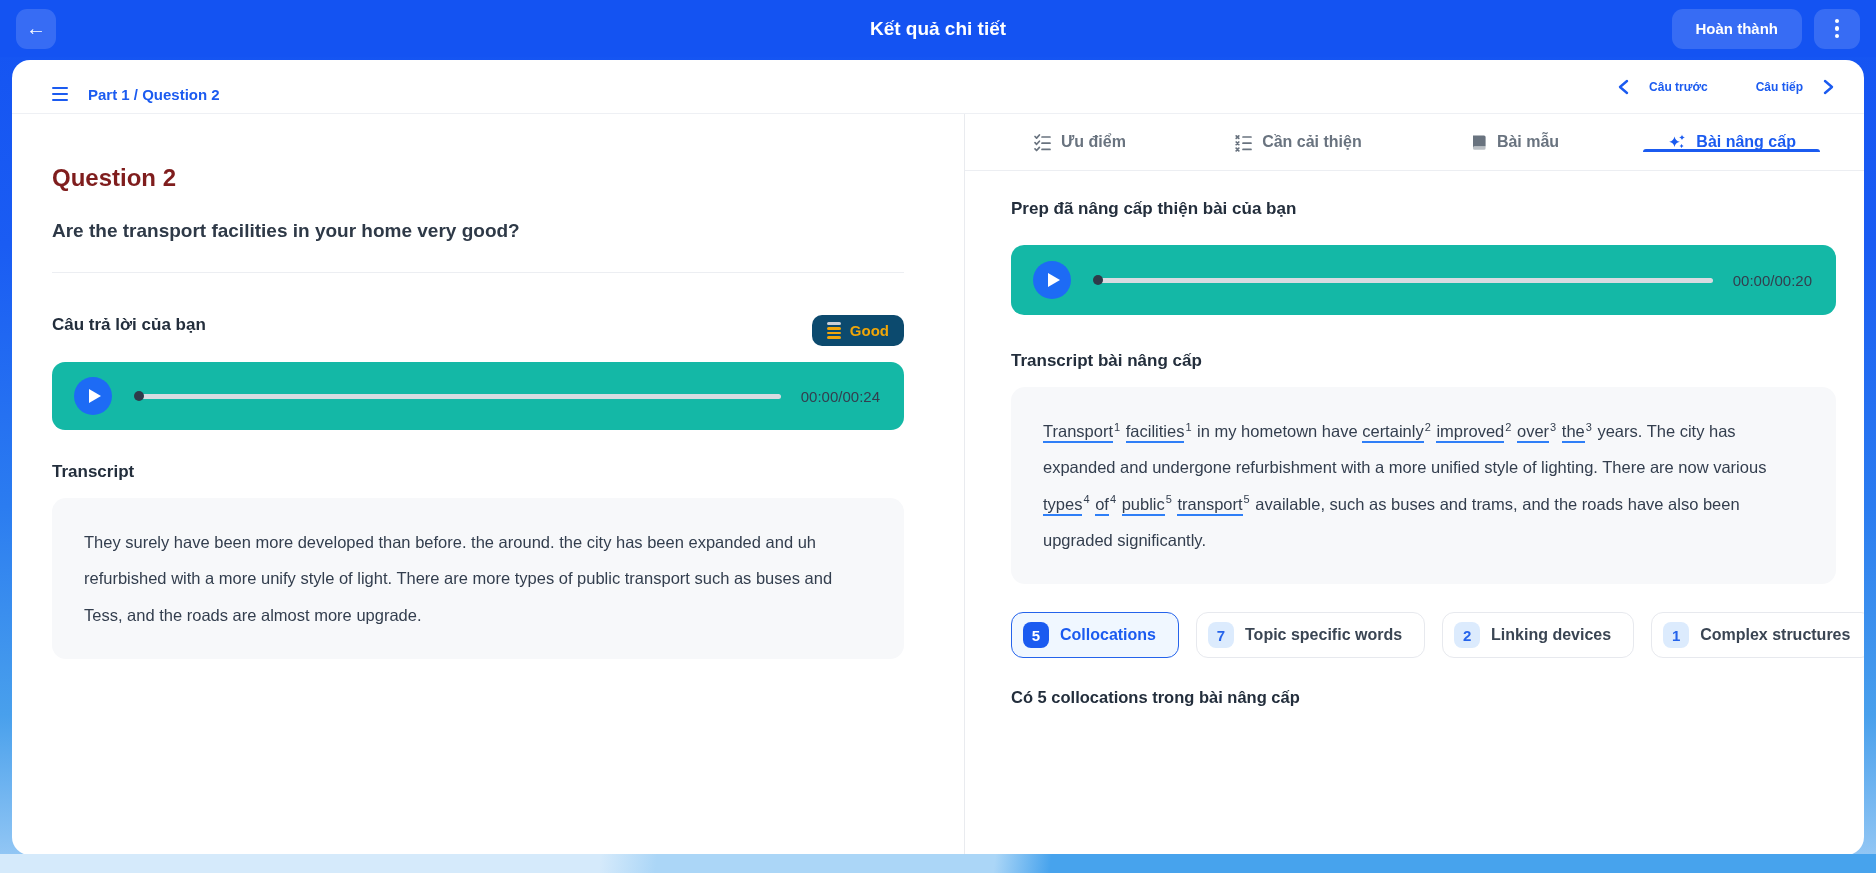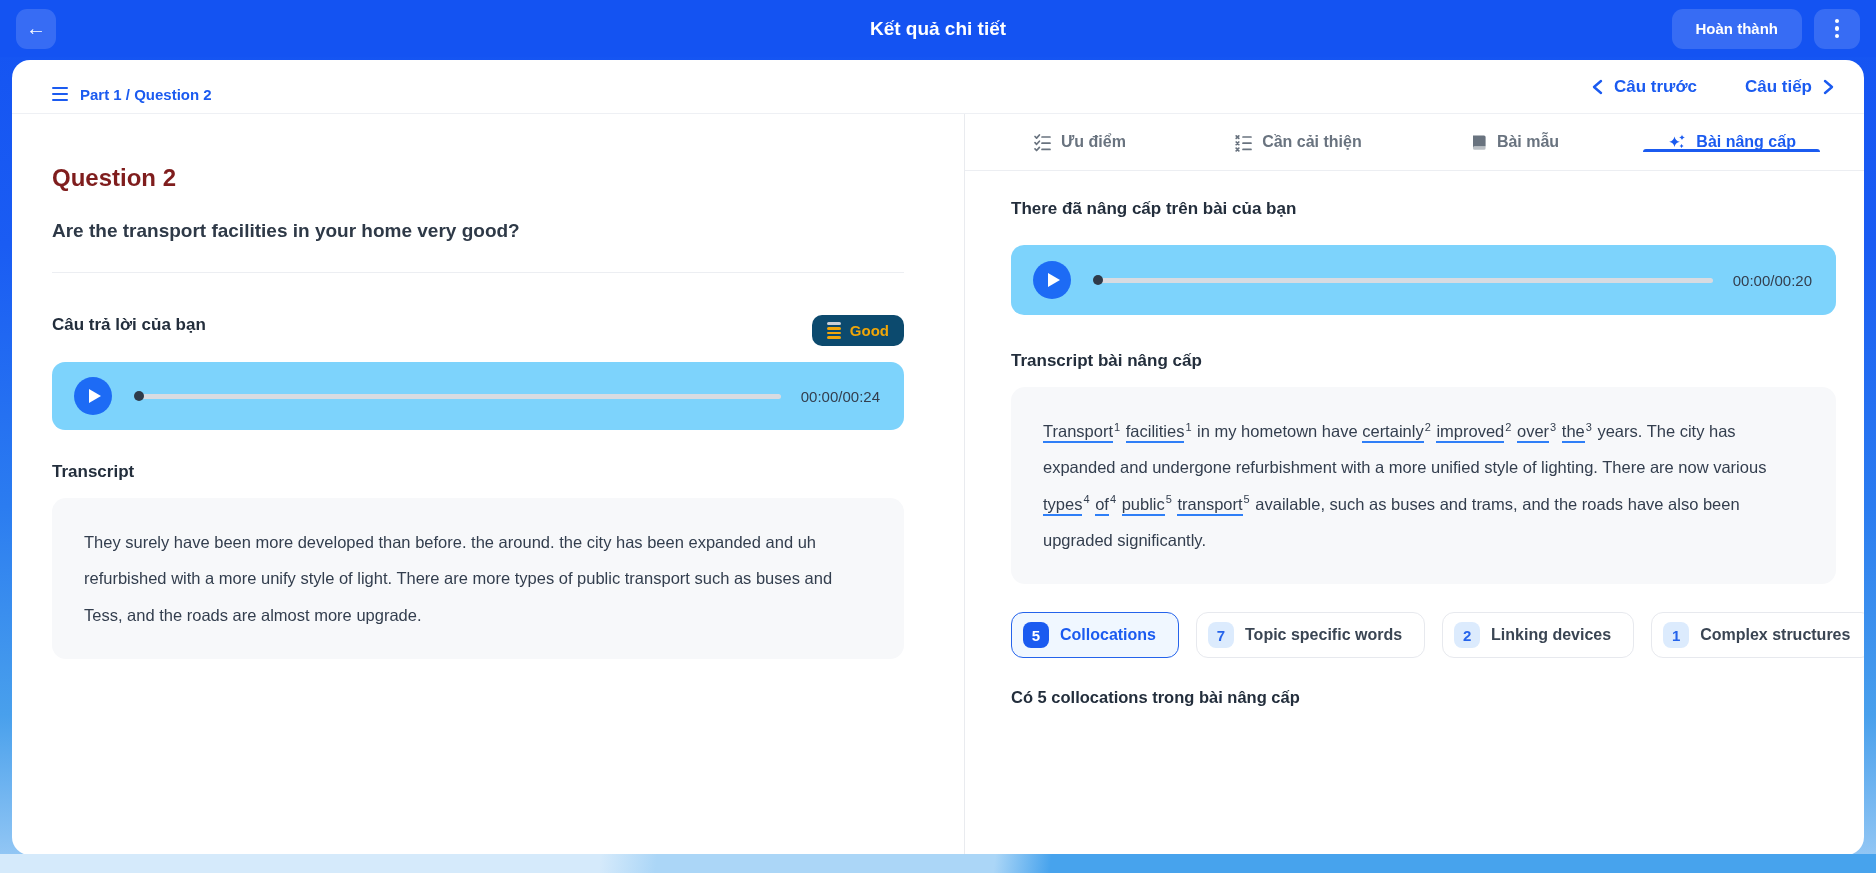--- a/index.html
+++ b/index.html
@@ -23,47 +23,47 @@
   .kebab-btn { width:46px; height:40px; }
   .kebab { display:flex; flex-direction:column; gap:3px; }
   .kebab i { width:4.5px; height:4.5px; border-radius:50%; background:#fff; }
 
   
   .panel { position:absolute; top:60px; left:12px; right:12px; height:795px;
     background:#fff; border-radius:18px; overflow:hidden; display:flex; flex-direction:column; }
 
   .subheader { height:54px; flex:0 0 54px; display:flex; align-items:center;
     padding:0 30px 0 40px; border-bottom:1px solid #EEF0F4; }
-  .crumb-wrap { display:flex; align-items:center; gap:12px; color:#1B5BF0;margin-top:15px; }
+  .crumb-wrap { display:flex; align-items:center; gap:20px; color:#1B5BF0;margin-top:15px; }
   .hamburger { display:flex; flex-direction:column; gap:3.5px; cursor:pointer; }
   .hamburger i { width:16px; height:2.2px; background:#1B5BF0; border-radius:2px; }
   .crumb { font-size:15px; font-weight:bold; color:#1B5BF0; }
   .subnav { margin-left:auto; display:flex; align-items:center; gap:48px; }
-  .navlink { display:flex; align-items:center; gap:11px; color:#1B5BF0; font-size:17px;
+  .navlink { display:flex; align-items:center; gap:20px; color:#1B5BF0; font-size:12px;
     font-weight:bold; cursor:pointer; background:none; border:none; font-family:inherit; }
   .chev { stroke:#1B5BF0; stroke-width:2.4; fill:none; stroke-linecap:round; stroke-linejoin:round; }
 
   .content { flex:1; display:flex; min-height:0; }
 
   
   .left-col { width:953px; flex:0 0 953px; border-right:1px solid #E9EBEF;
     padding:32px 60px 0 40px; }
   .q-title { font-size:24px; font-weight:bold; color:#7f1d1d; margin-top:18px; }
   .q-text  { font-size:19px; font-weight:bold; color:#2E3947; margin-top:28px; }
   .divider { height:1px; background:#ECEEF2; margin-top:30px; }
   .answer-row { margin-top:42px; display:flex; justify-content:space-between; }
   .section-label { font-size:17px; font-weight:bold; color:#232E3C; }
   .badge { display:flex; align-items:center; gap:9px; background:#0c4a6e;
     border-radius:10px; padding:7px 15px; }
   .level-bars { display:flex; flex-direction:column; gap:2px; }
   .level-bars i { width:14px; height:2.6px; border-radius:2px; background:#F2A60A; }
   .level-bars i.mut { background:#CBD0D8; }
   .badge-label { font-size:15px; font-weight:bold; color:#F0A608; }
 
-  .audio-card { margin-top:16px; height:68px; background:#7dd3fc; border-radius:13px;
+  .audio-card { margin-top:16px; height:68px; background:#14b8a6; border-radius:13px;
     display:flex; align-items:center; padding:0 24px 0 22px; }
   .play-btn { width:38px; height:38px; border-radius:50%; background:#1D6BF5; border:none;
     flex:0 0 38px; display:flex; align-items:center; justify-content:center; cursor:pointer; }
   .play-tri { width:0; height:0; border-left:12px solid #fff; border-top:7px solid transparent;
     border-bottom:7px solid transparent; margin-left:3px; }
   .slider { flex:1; position:relative; height:14px; margin:0 20px 0 22px; cursor:pointer; }
   .slider .track { position:absolute; top:5px; left:6px; right:0; height:5px;
     background:#D8DBE1; border-radius:3px; }
   .slider .thumb { position:absolute; top:2px; left:0; width:10px; height:10px;
     border-radius:50%; background:#2E3A49; }
@@ -230,21 +230,21 @@
             <svg width="20" height="20" viewBox="0 0 20 20" fill="currentColor">
               <path d="M7.5 4.5C8.1 7.6 9.7 9.2 12.8 9.8 9.7 10.4 8.1 12 7.5 15.1 6.9 12 5.3 10.4 2.2 9.8 5.3 9.2 6.9 7.6 7.5 4.5Z"></path>
               <path d="M15 2.5c.3 1.7 1.2 2.6 2.9 2.9-1.7.3-2.6 1.2-2.9 2.9-.3-1.7-1.2-2.6-2.9-2.9 1.7-.3 2.6-1.2 2.9-2.9Z"></path>
               <path d="M14.6 11.8c.25 1.3.95 2 2.25 2.25-1.3.25-2 .95-2.25 2.25-.25-1.3-.95-2-2.25-2.25 1.3-.25 2-.95 2.25-2.25Z"></path>
             </svg>
             <span>Bài nâng cấp</span>
           </button>
         </div>
 
         <div class="right-scroll">
-          <div class="upgrade-title">There đã nâng cấp trên bài của bạn</div>
+          <div class="upgrade-title">Prep đã nâng cấp thiện bài của bạn</div>
 
           <div class="audio-card">
             <button class="play-btn">
               <span class="play-tri"></span>
             </button>
             <div class="slider">
               <div class="track"></div>
               <div class="thumb"></div>
             </div>
             <span class="time">00:00/00:20</span>

